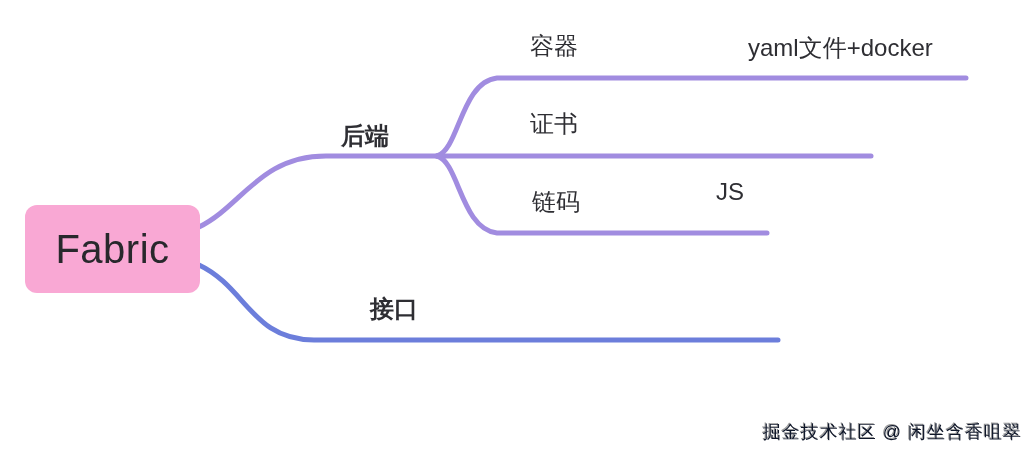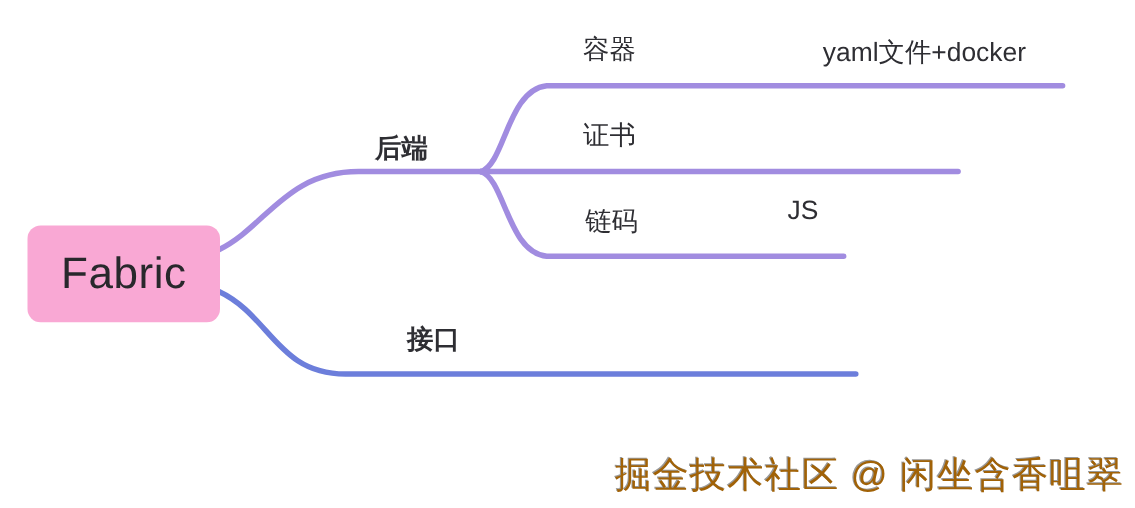--- a/index.html
+++ b/index.html
@@ -51,24 +51,24 @@
     justify-content: center;
     font-size: 40px;
     font-weight: 500;
     color: #28282c;
     letter-spacing: 0.5px;
   }
   .watermark {
     position: absolute;
     top: 417px;
     right: 10px;
-    font-size: 33px;
+    font-size: 18px;
     line-height: 30px;
     letter-spacing: 1px;
-    color: #a16207;
+    color: #0f172a;
     text-shadow: -1px -1px 0 #999999, 1px 1px 0 #ffffff;
     user-select: none;
   }
 </style>
 </head>
 <body>
 
 <div class="canvas">
 
   <svg class="edges" viewBox="0 0 1032 462" xmlns="http://www.w3.org/2000/svg">

